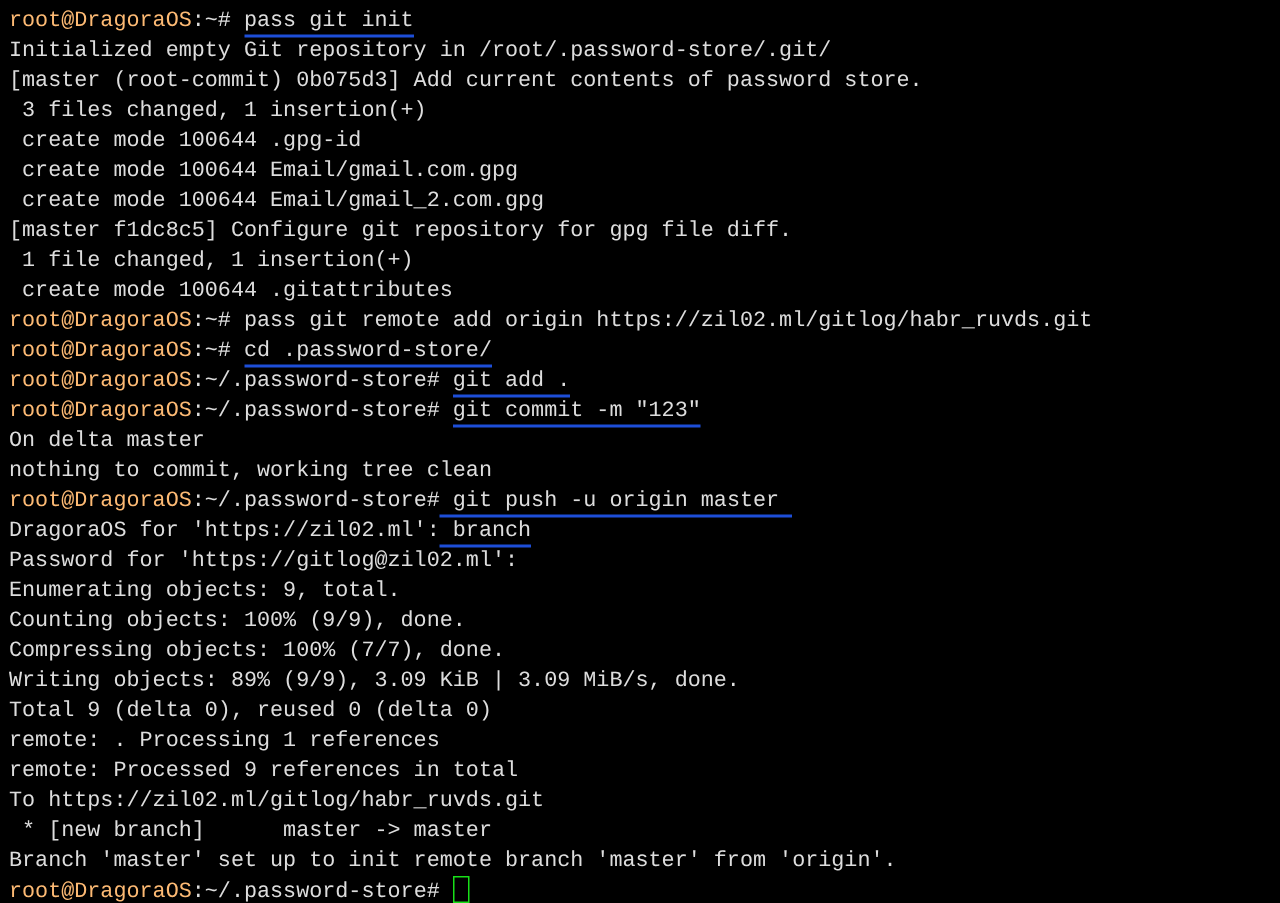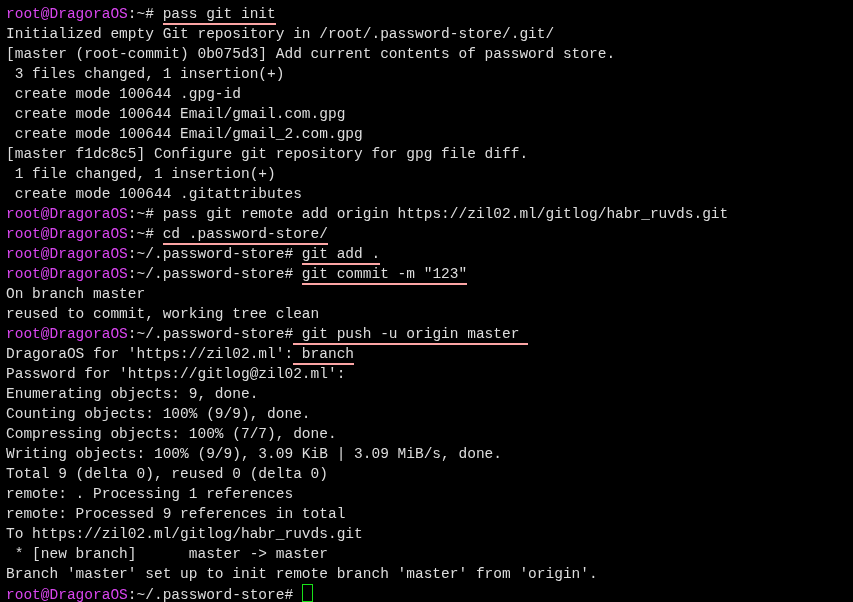--- a/index.html
+++ b/index.html
@@ -8,24 +8,24 @@
       background: #000;
       color: #ccc;
       font-family: "Courier New", monospace;
       font-size: 14.5px;
       line-height: 20px;
       width: 841px;
       height: 594px;
       overflow: hidden;
     }
     .line { white-space: pre; }
-    .red { color: #d946ef; }
+    .red { color: #fdba74; }
     .white { color: #ddd; }
     .underline {
-      border-bottom: 2px solid #fca5a5;
+      border-bottom: 2px solid #1d4ed8;
       padding-bottom: 1px;
     }
     .cursor {
       display: inline-block;
       width: 9px;
       height: 16px;
       border: 1px solid #18e018;
       vertical-align: text-bottom;
       margin-bottom: 1px;
     }
@@ -40,28 +40,28 @@
 <div class="line white"> create mode 100644 .gpg-id</div>
 <div class="line white"> create mode 100644 Email/gmail.com.gpg</div>
 <div class="line white"> create mode 100644 Email/gmail_2.com.gpg</div>
 <div class="line white">[master f1dc8c5] Configure git repository for gpg file diff.</div>
 <div class="line white"> 1 file changed, 1 insertion(+)</div>
 <div class="line white"> create mode 100644 .gitattributes</div>
 <div class="line"><span class="red">root@DragoraOS</span><span class="white">:~#</span> <span class="white">pass git remote add origin https://zil02.ml/gitlog/habr_ruvds.git</span></div>
 <div class="line"><span class="red">root@DragoraOS</span><span class="white">:~#</span> <span class="underline white">cd .password-store/</span></div>
 <div class="line"><span class="red">root@DragoraOS</span><span class="white">:~/.password-store#</span> <span class="underline white">git add .</span></div>
 <div class="line"><span class="red">root@DragoraOS</span><span class="white">:~/.password-store#</span> <span class="underline white">git commit -m "123"</span></div>
-<div class="line white">On branch master</div>
-<div class="line white">reused to commit, working tree clean</div>
+<div class="line white">On delta master</div>
+<div class="line white">nothing to commit, working tree clean</div>
 <div class="line"><span class="red">root@DragoraOS</span><span class="white">:~/.password-store#</span><span class="underline white"> git push -u origin master </span></div>
 <div class="line"><span class="white">DragoraOS for 'https://zil02.ml':</span><span class="underline white"> branch</span></div>
 <div class="line white">Password for 'https://gitlog@zil02.ml':</div>
-<div class="line white">Enumerating objects: 9, done.</div>
+<div class="line white">Enumerating objects: 9, total.</div>
 <div class="line white">Counting objects: 100% (9/9), done.</div>
 <div class="line white">Compressing objects: 100% (7/7), done.</div>
-<div class="line white">Writing objects: 100% (9/9), 3.09 KiB | 3.09 MiB/s, done.</div>
+<div class="line white">Writing objects: 89% (9/9), 3.09 KiB | 3.09 MiB/s, done.</div>
 <div class="line white">Total 9 (delta 0), reused 0 (delta 0)</div>
 <div class="line white">remote: . Processing 1 references</div>
 <div class="line white">remote: Processed 9 references in total</div>
 <div class="line white">To https://zil02.ml/gitlog/habr_ruvds.git</div>
 <div class="line white"> * [new branch]      master -&gt; master</div>
 <div class="line white">Branch 'master' set up to init remote branch 'master' from 'origin'.</div>
 <div class="line"><span class="red">root@DragoraOS</span><span class="white">:~/.password-store#</span> <span class="cursor"></span></div>
 
 </body></html>

